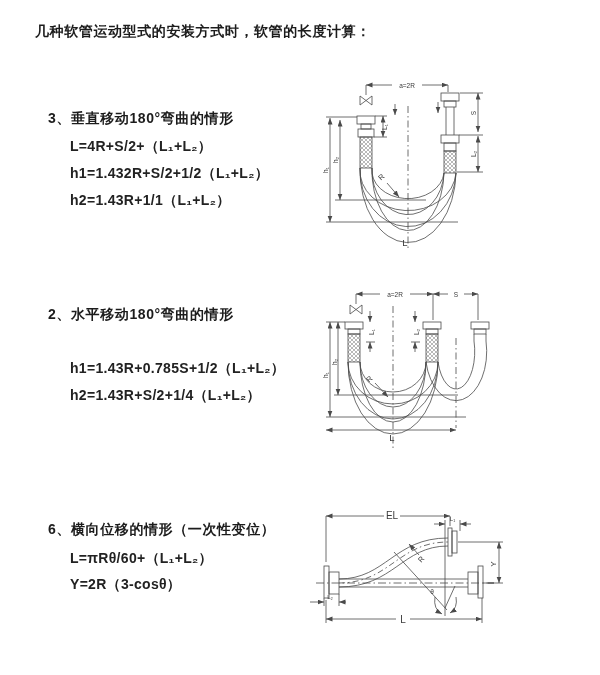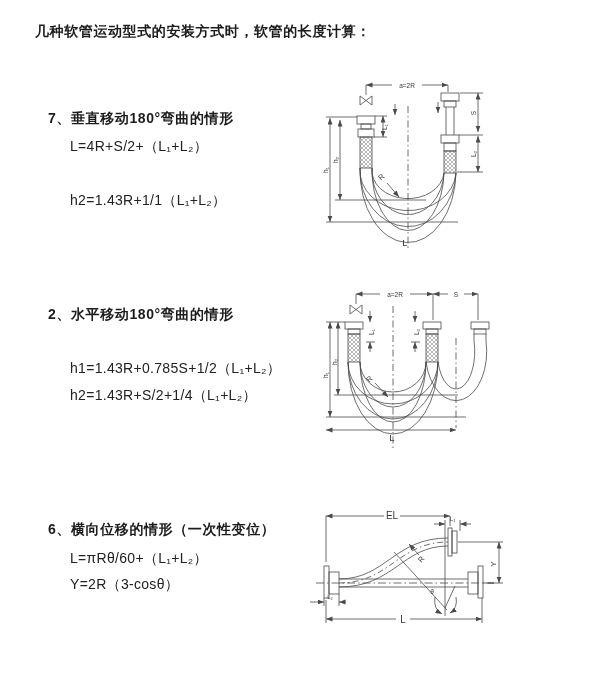--- a/index.html
+++ b/index.html
@@ -10,37 +10,38 @@
   }
   .doc-title{
     position:absolute;left:35px;top:23px;font-size:14px;font-weight:700;
     letter-spacing:.6px;white-space:nowrap;
   }
   .sec-heading{
     position:absolute;left:48px;font-size:14px;font-weight:700;
     letter-spacing:.6px;white-space:nowrap;
   }
   .formula{
-    position:absolute;left:70px;font-size:14px;font-weight:400;color:#222;
+    position:absolute;left:70px;font-size:14px;font-weight:700;color:#222;
     letter-spacing:.3px;white-space:nowrap;
   }
   svg.diag{position:absolute;}
   svg.diag text{
     font-family:"Liberation Sans","DejaVu Sans",sans-serif;fill:#3a3a3a;
   }
 </style>
 </head>
 <body>
 
 <div class="page">
 
   <div class="doc-title">几种软管运动型式的安装方式时，软管的长度计算：</div>
 
-  <div class="sec-heading" style="top:110px">7、垂直移动180°弯曲的情形</div>
+  <div class="sec-heading" style="top:110px">3、垂直移动180°弯曲的情形</div>
   <div class="formula" style="top:138px">L=4R+S/2+（L₁+L₂）</div>
+  <div class="formula" style="top:165px">h1=1.432R+S/2+1/2（L₁+L₂）</div>
   <div class="formula" style="top:192px">h2=1.43R+1/1（L₁+L₂）</div>
 
   <div class="sec-heading" style="top:306px">2、水平移动180°弯曲的情形</div>
   <div class="formula" style="top:360px">h1=1.43R+0.785S+1/2（L₁+L₂）</div>
   <div class="formula" style="top:387px">h2=1.43R+S/2+1/4（L₁+L₂）</div>
 
   <div class="sec-heading" style="top:521px">6、横向位移的情形（一次性变位）</div>
   <div class="formula" style="top:550px">L=πRθ/60+（L₁+L₂）</div>
   <div class="formula" style="top:576px">Y=2R（3-cosθ）</div>
 

